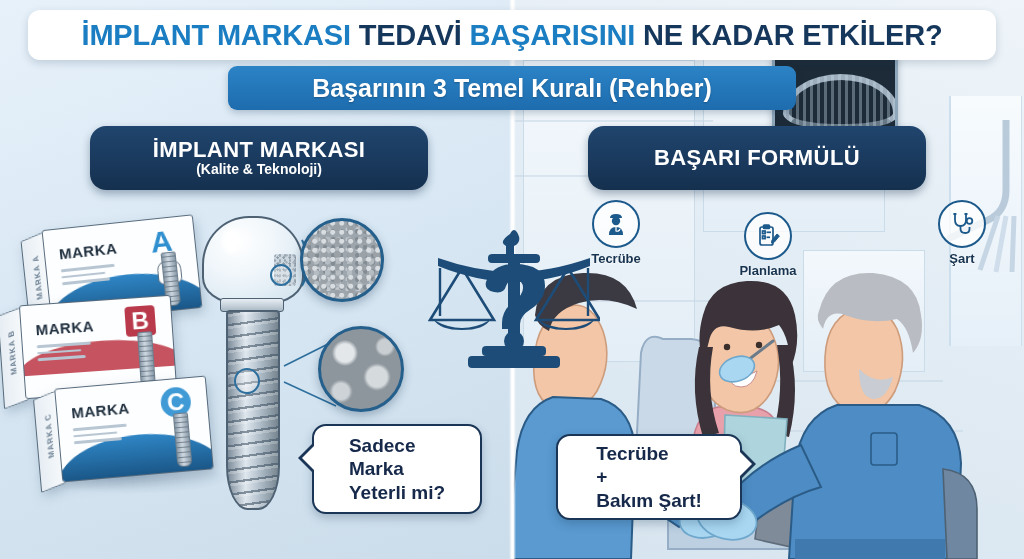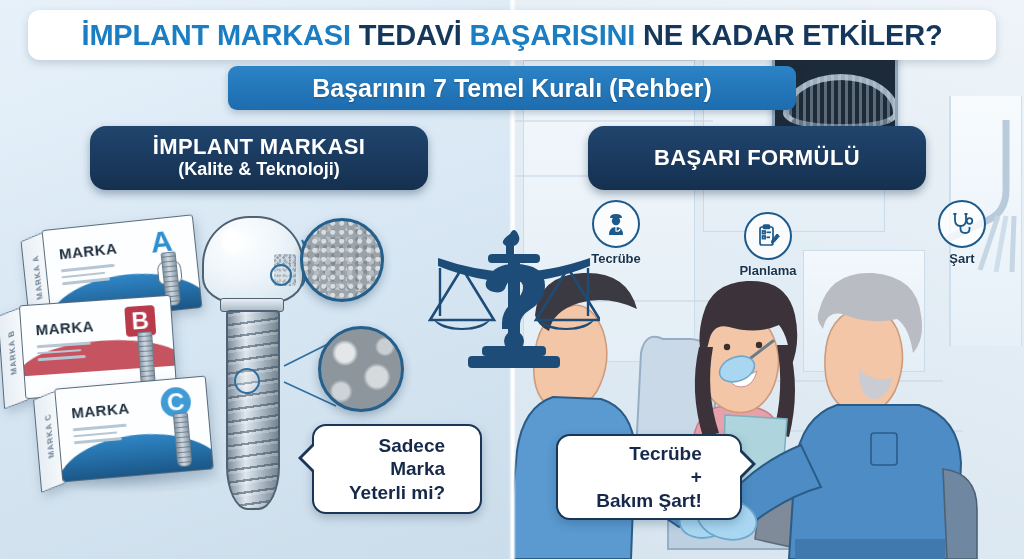--- a/index.html
+++ b/index.html
@@ -77,21 +77,21 @@
 
   
   .pill{
     position:absolute;border-radius:16px;
     background:linear-gradient(180deg,#20456e,#15304f);
     box-shadow:0 4px 9px rgba(15,40,70,.35);
     display:flex;flex-direction:column;align-items:center;justify-content:center;
     color:#fff;text-align:center;
   }
   .pill .l1{font-size:22px;font-weight:bold;letter-spacing:.4px;line-height:1.05;}
-  .pill .l2{font-size:18px;font-weight:bold;line-height:1.25;}
+  .pill .l2{font-size:14px;font-weight:bold;line-height:1.25;}
   #pill-left{left:90px;top:126px;width:338px;height:64px;}
   #pill-right{left:588px;top:126px;width:338px;height:64px;}
 
   
   .box{
     position:absolute;transform-origin:center;
     filter:drop-shadow(2px 5px 6px rgba(40,70,100,.25));
   }
   .box .face{
     position:relative;width:150px;height:92px;background:#fdfeff;
@@ -249,21 +249,21 @@
   .xray-stand{
     position:absolute;left:826px;top:350px;width:8px;height:22px;background:#9db2c4;
   }
   .xray-base{
     position:absolute;left:808px;top:370px;width:44px;height:6px;background:#9db2c4;border-radius:3px;
   }
 
   
   .bubble{
     position:absolute;background:#fff;border:2.6px solid #1a3556;border-radius:14px;
-    display:flex;align-items:center;justify-content:center;text-align:right;
+    display:flex;align-items:center;justify-content:center;text-align:left;
     box-shadow:0 4px 10px rgba(20,50,80,.25);
   }
   .bubble .txt{
     color:#16294a;font-weight:bold;font-size:19px;line-height:1.22;white-space:pre-line;
   }
   #bubble-left{left:312px;top:424px;width:166px;height:86px;}
   #bubble-left::before{
     content:"";position:absolute;left:-30px;top:18px;width:0;height:0;
     border:14px solid transparent;border-right-color:#1a3556;
   }
@@ -370,21 +370,21 @@
 
   <div class="divider"></div>
 
   <div class="title-bar">
     <div class="title-txt">
       <span class="t-blue">İMPLANT MARKASI</span><span class="t-navy"> TEDAVİ </span><span class="t-blue">BAŞARISINI</span><span class="t-navy"> NE KADAR ETKİLER?</span>
     </div>
   </div>
 
   <div class="subtitle-bar">
-    <span class="subtitle-txt">Başarının 7 Temel Kuralı (Rehber)</span>
+    <span class="subtitle-txt">Başarının 3 Temel Kuralı (Rehber)</span>
   </div>
 
   <div class="pill" id="pill-left">
     <span class="l1">İMPLANT MARKASI</span>
     <span class="l2">(Kalite &amp; Teknoloji)</span>
   </div>
 
   <div class="pill" id="pill-right">
     <span class="l1">BAŞARI FORMÜLÜ</span>
   </div>

